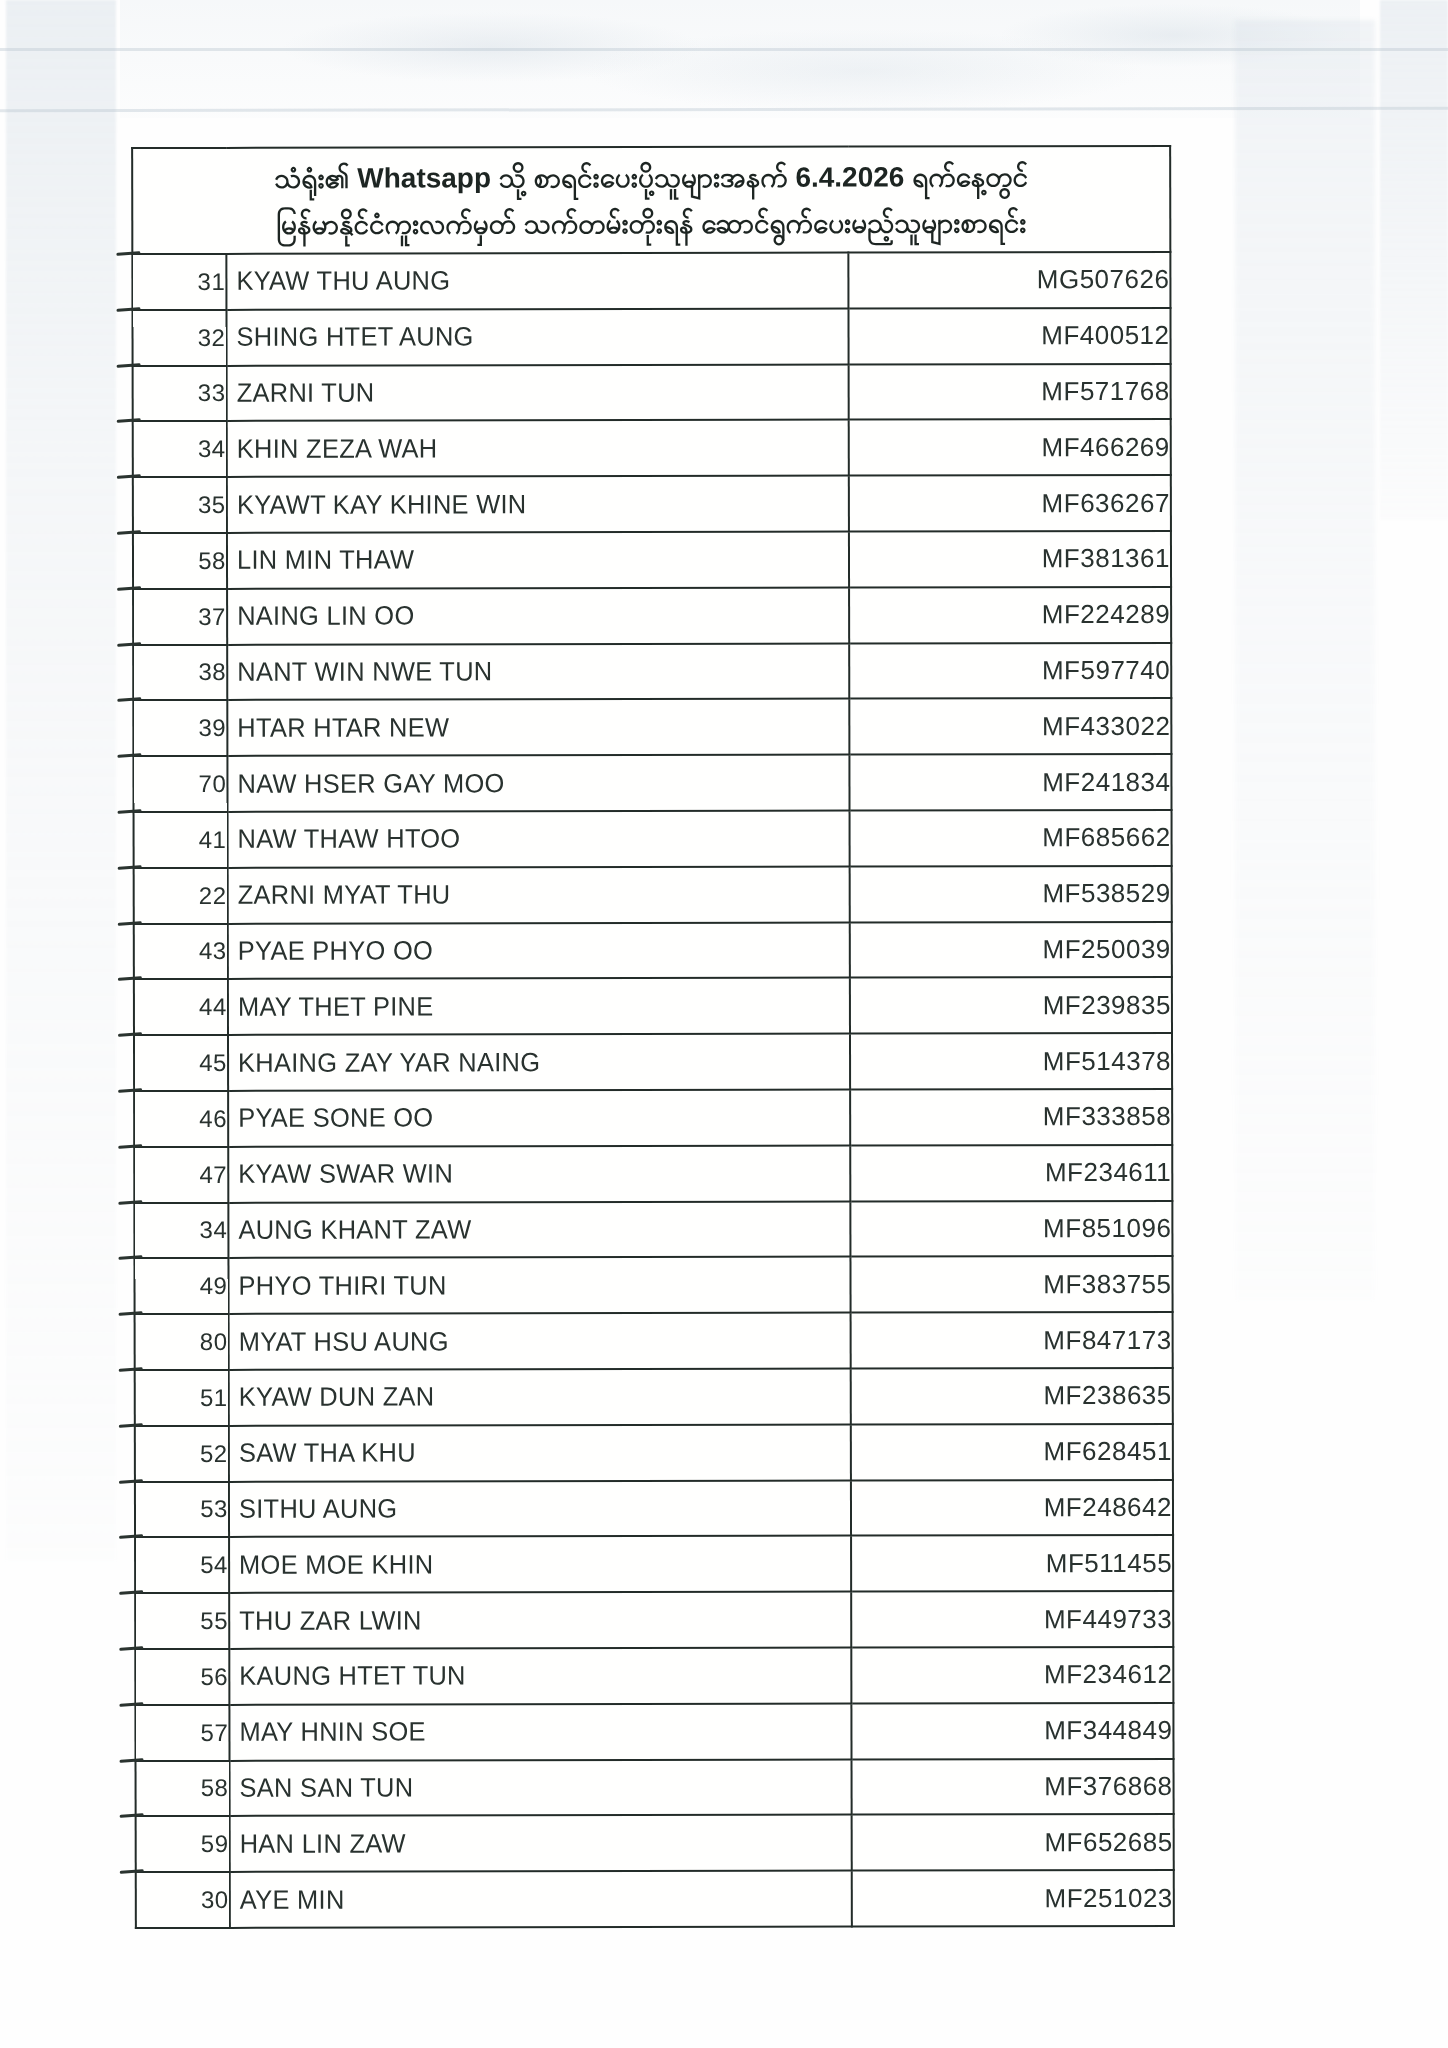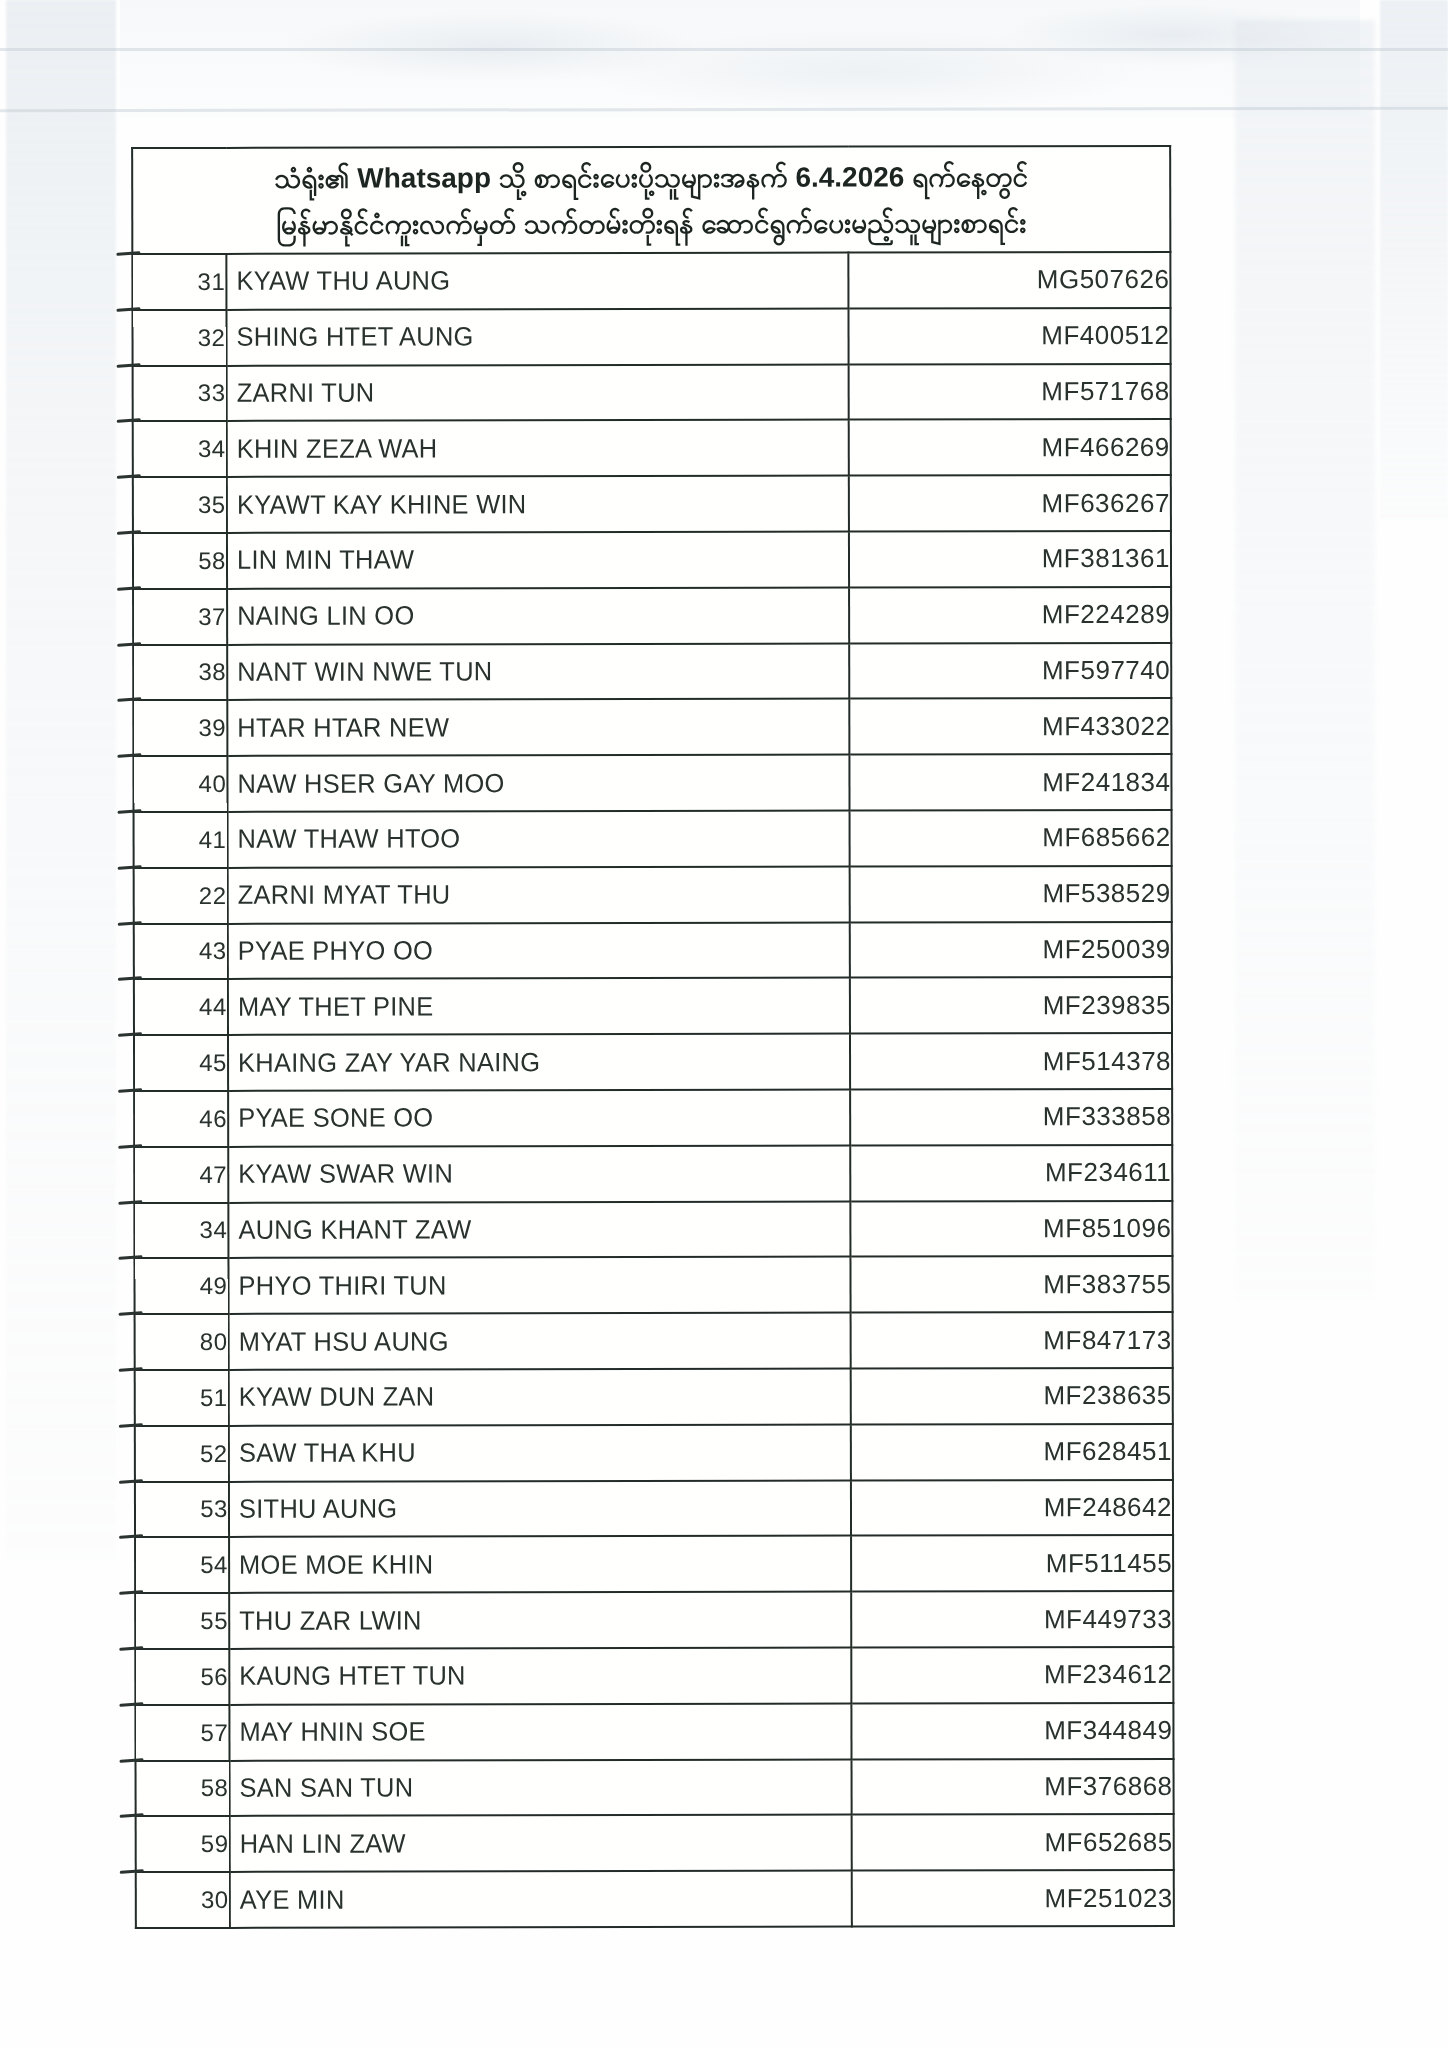--- a/index.html
+++ b/index.html
@@ -165,21 +165,21 @@
       <td class="cell-no">38</td>
       <td class="cell-name"><span class="nm">NANT WIN NWE TUN</span></td>
       <td class="cell-passport">MF597740</td>
     </tr>
           <tr>
       <td class="cell-no">39</td>
       <td class="cell-name"><span class="nm">HTAR HTAR NEW</span></td>
       <td class="cell-passport">MF433022</td>
     </tr>
           <tr>
-      <td class="cell-no">40</td>
+      <td class="cell-no">70</td>
       <td class="cell-name"><span class="nm">NAW HSER GAY MOO</span></td>
       <td class="cell-passport">MF241834</td>
     </tr>
           <tr>
       <td class="cell-no">41</td>
       <td class="cell-name"><span class="nm">NAW THAW HTOO</span></td>
       <td class="cell-passport">MF685662</td>
     </tr>
           <tr>
       <td class="cell-no">22</td>

